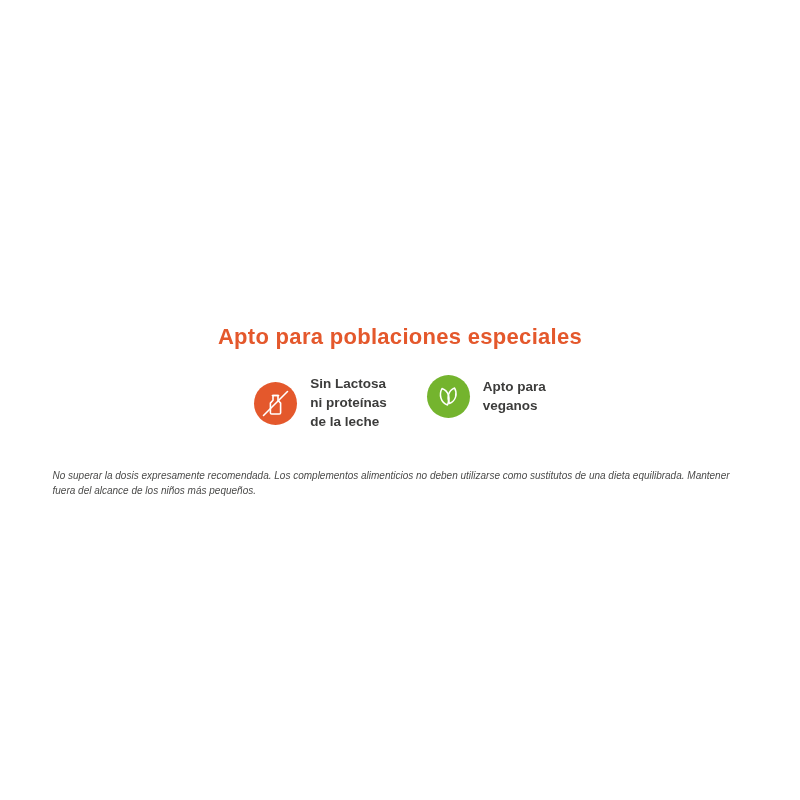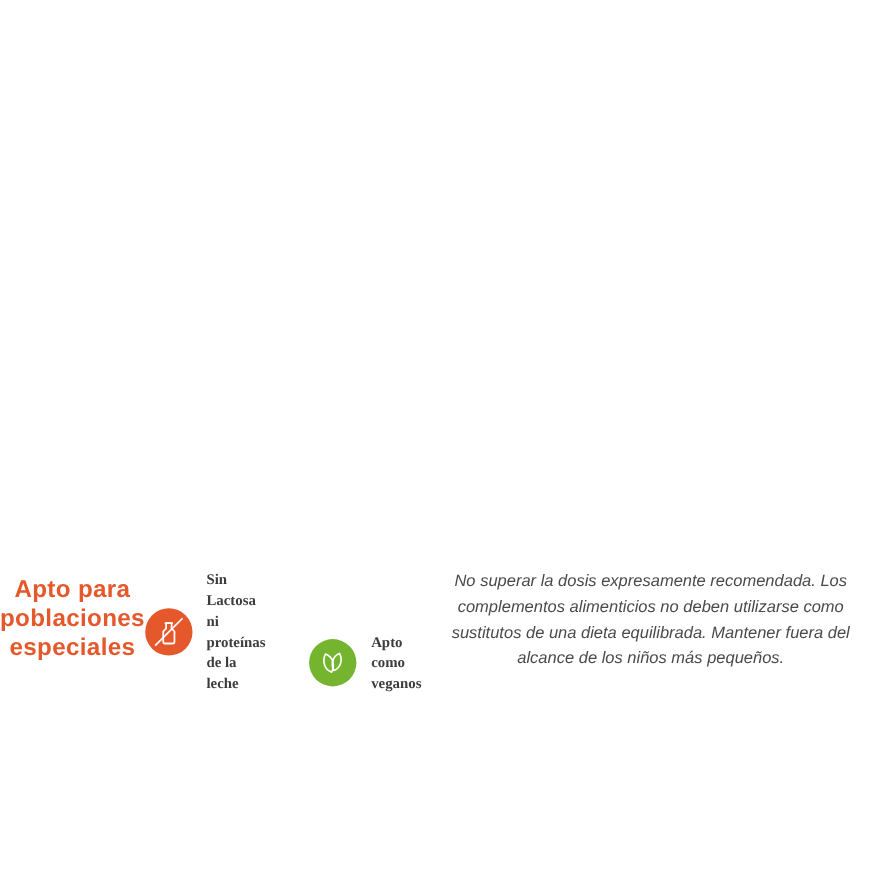--- a/index.html
+++ b/index.html
@@ -11,41 +11,40 @@
     width: 800px;
     height: 800px;
     font-family: "Liberation Sans", sans-serif;
     overflow: hidden;
   }
   .page {
     width: 800px;
     height: 800px;
     background: #ffffff;
     display: flex;
-    flex-direction: row;
+    flex-direction: column;
     align-items: center;
     box-sizing: border-box;
     padding-top: 324px;
   }
   .heading {
     font-size: 22px;
     font-weight: 700;
     color: #E4582C;
     letter-spacing: 0.3px;
     text-align: center;
     margin: 0;
   }
   .badges-row {
     display: flex;
     flex-direction: row;
-    align-items: flex-end;
+    align-items: flex-start;
     justify-content: center;
     gap: 40px;
     margin-top: 25px;
-    font-family: Liberation Serif, serif;
   }
   .badge {
     display: flex;
     flex-direction: row;
     align-items: center;
     gap: 13px;
   }
   .badge-circle {
     width: 43px;
     height: 43px;
@@ -63,27 +62,26 @@
     display: block;
   }
   .badge-label {
     font-size: 13.5px;
     font-weight: 700;
     color: #3C3C3B;
     line-height: 1.4;
     white-space: pre-line;
   }
   .disclaimer {
-    margin-top: 18px;
+    margin-top: 36px;
     max-width: 695px;
-    font-size: 15px;
+    font-size: 10px;
     font-style: italic;
     color: #4A4A49;
     line-height: 1.55;
-    text-align: center;
   }
 </style>
 </head>
 <body>
 
 <div class="page">
 
   <h2 class="heading">Apto para poblaciones especiales</h2>
 
   <div class="badges-row">
@@ -103,21 +101,21 @@
 
 
 
     <div class="badge">
       <span class="badge-circle circle-green">
         <svg viewBox="0 0 43 43" fill="none" stroke="#ffffff" stroke-width="1.5" stroke-linecap="round" stroke-linejoin="round">
           <path d="M20.5 30 C13.5 27.5 11.8 19.5 15 13.5 C22 16 23.6 24 20.5 30 Z"></path>
           <path d="M22.5 28.5 C29 26 30.6 18.5 27.6 13 C21.2 15.5 19.6 23 22.5 28.5 Z"></path>
         </svg>
       </span>
-      <span class="badge-label">Apto como
+      <span class="badge-label">Apto para
 veganos</span>
     </div>
 
   </div>
 
   <p class="disclaimer">No superar la dosis expresamente recomendada. Los complementos alimenticios no deben utilizarse como sustitutos de una dieta equilibrada. Mantener fuera del alcance de los niños más pequeños.</p>
 
 </div>
 
 </body></html>

